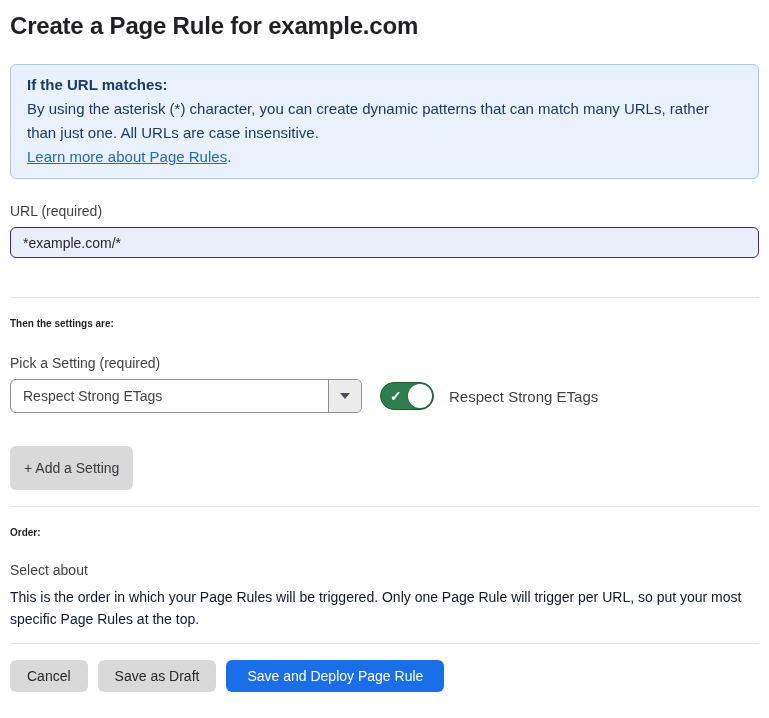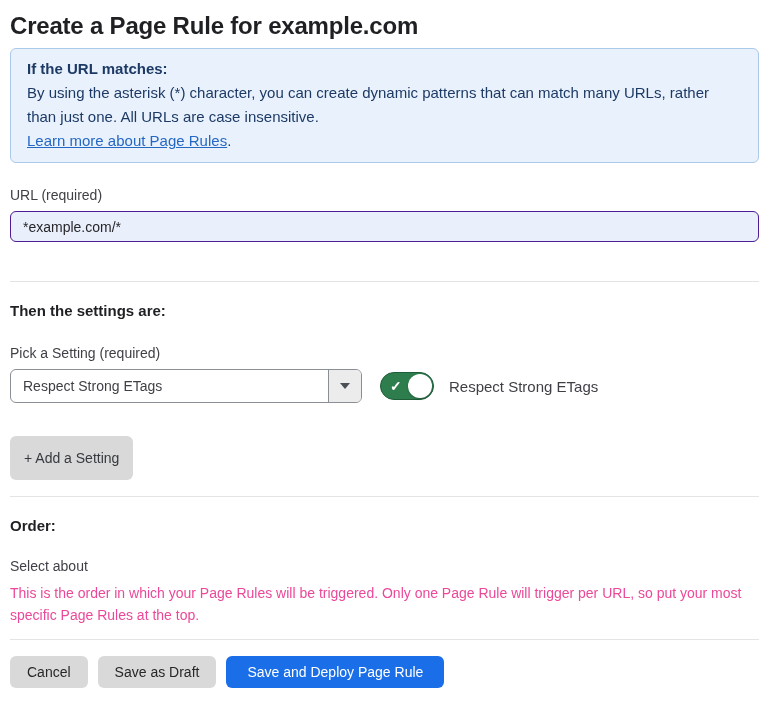--- a/index.html
+++ b/index.html
@@ -15,21 +15,21 @@
 
   .page-title {
     margin-top: 12px;
     font-size: 24px;
     font-weight: 700;
     color: #1f2023;
     letter-spacing: -0.2px;
   }
 
   .info-box {
-    margin-top: 8px;
+    margin-top: 24px;
     background: #e9f2fc;
     border: 1px solid #abc9e9;
     border-radius: 6px;
     padding: 8px 16px 9px;
     color: #1d3a66;
     font-size: 15px;
     line-height: 24px;
   }
   .info-box .info-heading { font-weight: 700; }
   .info-box a.info-link {
@@ -61,21 +61,21 @@
   .divider {
     border: none;
     border-top: 1px solid #e4e4e7;
   }
   .divider.d1 { margin-top: 39px; }
   .divider.d2 { margin-top: 16px; }
   .divider.d3 { margin-top: 13px; }
 
   .section-heading {
     margin-top: 20px;
-    font-size: 15px;
+    font-size: 10px;
     font-weight: 700;
     color: #1f2023;
   }
   .field-label.tight { margin-top: 26px; }
 
   .setting-row {
     display: flex;
     align-items: center;
   }
 
@@ -170,21 +170,21 @@
     position: absolute;
     right: 15px;
     top: 50%;
     transform: translateY(-40%);
   }
 
   .help-text {
     margin-top: 5px;
     font-size: 14px;
     line-height: 22px;
-    color: #ec4899;
+    color: #0f172a;
     max-width: 745px;
   }
 
   .footer {
     margin-top: 16px;
     display: flex;
     gap: 10px;
   }
   .btn {
     height: 32px;

